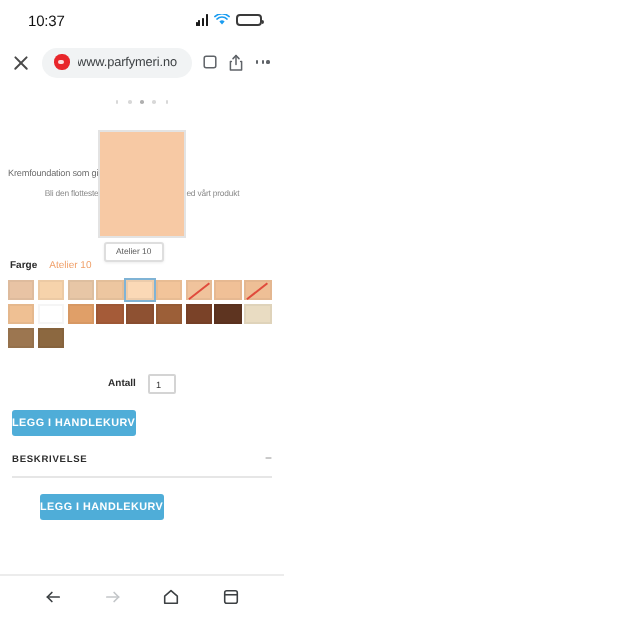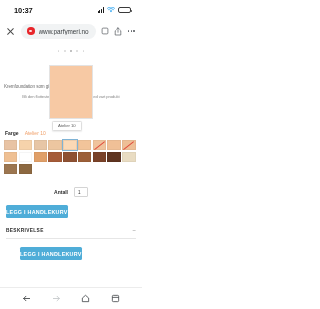--- a/index.html
+++ b/index.html
@@ -14,21 +14,21 @@
   .status-bar {
     height:20px;
     display:flex;
     align-items:center;
     justify-content:space-between;
     padding:0 11px 0 14px;
     background:#ffffff;
   }
   .status-time {
     font-size:7.5px;
-    font-weight:bold;
+    font-weight:normal;
     color:#111;
     letter-spacing:-0.1px;
   }
   .status-right { display:flex; align-items:center; gap:3px; }
   .sig-bars { display:flex; align-items:flex-end; gap:0.7px; height:6px; }
   .sig-bars i { width:1.1px; background:#1a1a1a; display:block; border-radius:0.3px; }
   .sig-bars i:nth-child(1){height:2px;}
   .sig-bars i:nth-child(2){height:3.2px;}
   .sig-bars i:nth-child(3){height:4.4px;}
   .sig-bars i:nth-child(4){height:5.6px;}

